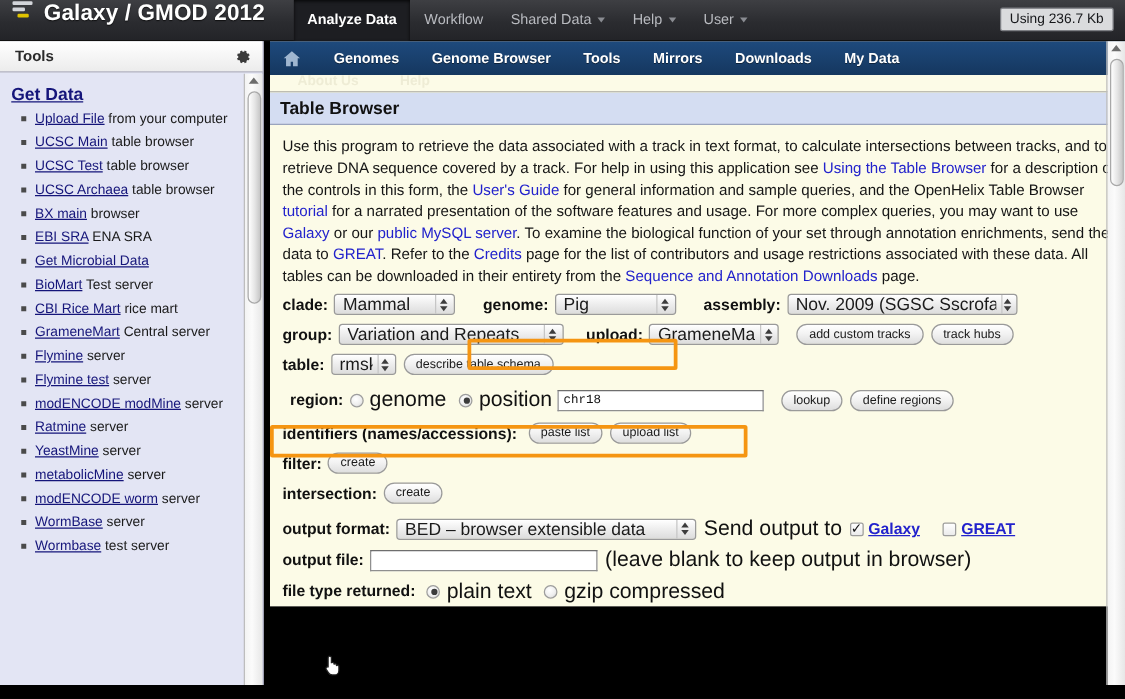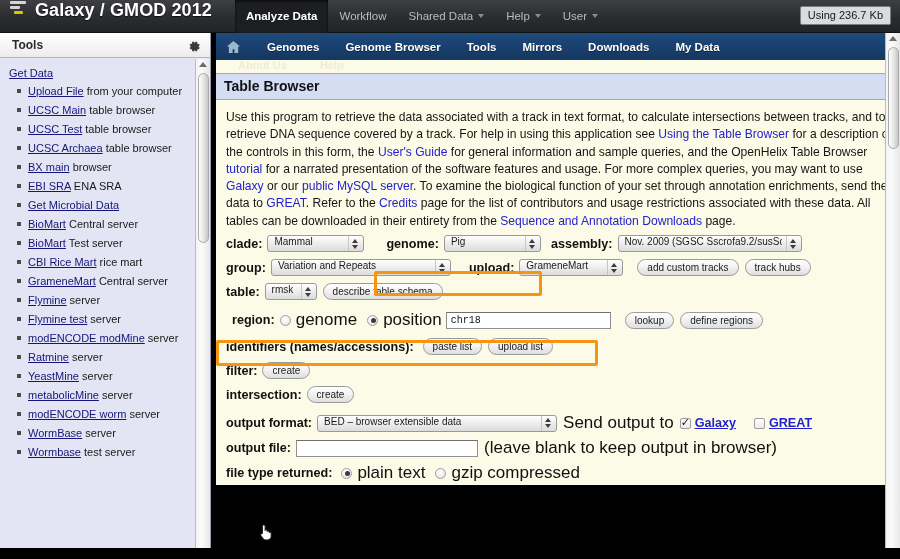--- a/index.html
+++ b/index.html
@@ -110,21 +110,21 @@
     position: relative;
   }
   #tools-body {
     position: absolute; left: 0; top: 26px;
     width: 195px; height: 489px;
     overflow: hidden;
     padding: 6px 0 0 9px;
     background: #e3e5f4;
   }
   #getdata-title {
-    font-size: 11px; font-weight: normal; color: #15157a;
+    font-size: 14px; font-weight: bold; color: #15157a;
     text-decoration: underline;
     margin: 2px 0 3px 0;
   }
   ul.toollist { list-style: none; margin: 0; padding: 0 0 0 8px; }
   ul.toollist li {
     position: relative;
     font-size: 11px;
     color: #1a1a1a;
     line-height: 13px;
     padding: 3px 0 3px 11px;
@@ -233,28 +233,28 @@
   }
   .flabel {
     font-weight: bold;
     font-size: 12.6px;
     color: #111;
     margin-right: 5px;
     white-space: nowrap;
   }
   
   .sel {
-    display: inline-flex; align-items: flex-start;
+    display: inline-flex; align-items: flex-end;
     height: 17px;
     background: linear-gradient(180deg,#ffffff 0%,#ededed 50%,#dcdcdc 100%);
     border: 1px solid #9a9a9a;
     border-radius: 3px;
     box-shadow: 0 1px 0 rgba(255,255,255,.8) inset;
     padding: 0 2px 0 6px;
-    font-size: 10px;
+    font-size: 14px;
     color: #1a1a1a;
     white-space: nowrap;
     position: relative;
     margin-right: 6px;
   }
   .sel .lbl { flex: 1 1 auto; overflow: hidden; }
   .sel .updown {
     width: 13px; height: 15px;
     margin-left: 4px;
     display: flex; flex-direction: column;
@@ -409,21 +409,20 @@
     <div id="tools-body">
       <div id="getdata-title">Get Data</div>
       <ul class="toollist" id="toollist">
           <li><a>Upload File</a><span> from your computer</span></li>
           <li><a>UCSC Main</a><span> table browser</span></li>
           <li><a>UCSC Test</a><span> table browser</span></li>
           <li><a>UCSC Archaea</a><span> table browser</span></li>
           <li><a>BX main</a><span> browser</span></li>
           <li><a>EBI SRA</a><span> ENA SRA</span></li>
           <li><a>Get Microbial Data</a></li>
-          <li><a>BioMart</a><span> Central server</span></li>
           <li><a>BioMart</a><span> Test server</span></li>
           <li><a>CBI Rice Mart</a><span> rice mart</span></li>
           <li><a>GrameneMart</a><span> Central server</span></li>
           <li><a>Flymine</a><span> server</span></li>
           <li><a>Flymine test</a><span> server</span></li>
           <li><a>modENCODE modMine</a><span> server</span></li>
           <li><a>Ratmine</a><span> server</span></li>
           <li><a>YeastMine</a><span> server</span></li>
           <li><a>metabolicMine</a><span> server</span></li>
           <li><a>modENCODE worm</a><span> server</span></li>
@@ -475,21 +474,21 @@
               </span>
           </span>
           <span class="flabel" style="margin-left:16px;">genome:</span>
           <span class="sel" style="width:97px;">
             <span class="lbl">Pig</span>
             <span class="updown">
                 <i class="u"></i>
                 <i class="d"></i>
               </span>
           </span>
-          <span class="flabel" style="margin-left:4px;">assembly:</span>
+          <span class="flabel" style="margin-left:16px;">assembly:</span>
           <span class="sel" style="width:184px;">
             <span class="lbl">Nov. 2009 (SGSC Sscrofa9.2/susScr2)</span>
             <span class="updown">
                 <i class="u"></i>
                 <i class="d"></i>
               </span>
           </span>
         </div>
 
         <div class="frow">

